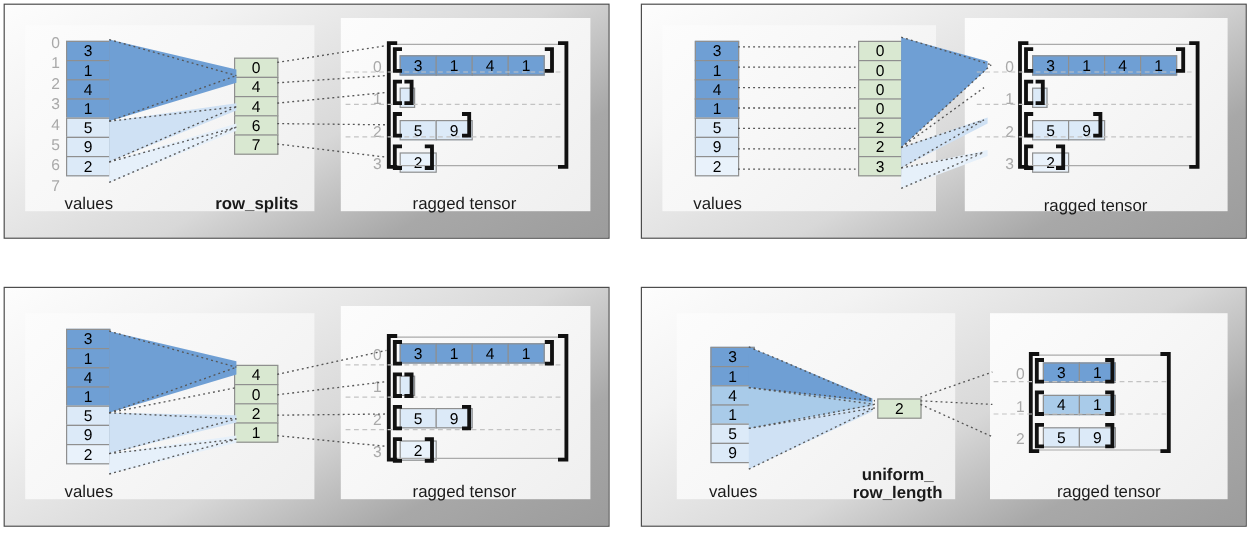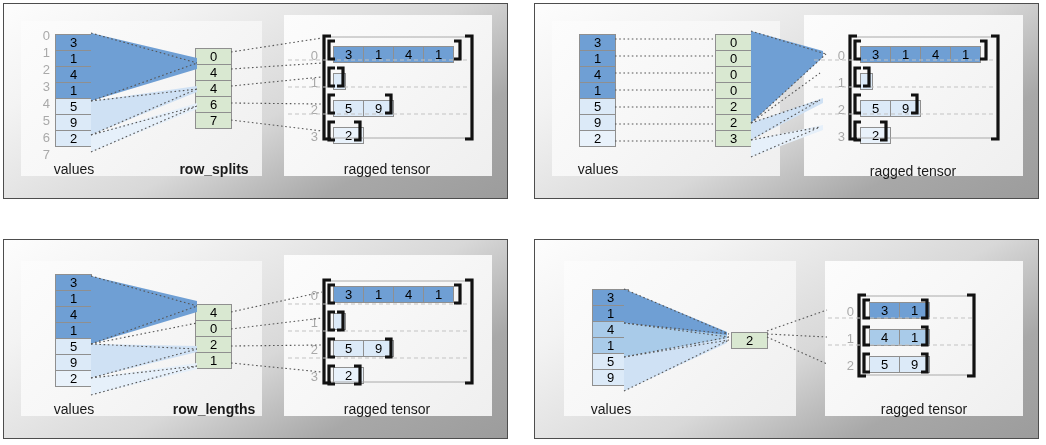--- a/index.html
+++ b/index.html
@@ -233,21 +233,20 @@
     </div>
     <div class="rt" style="left:329px;top:127px;">
       <div class="rtc v-light2" style="width:31px;height:17px">2</div>
     </div>
     <div class="rowidx" style="left:298px;top:49px;width:16px;">0</div>
     <div class="rowidx" style="left:298px;top:76px;width:16px;">1</div>
     <div class="rowidx" style="left:298px;top:103px;width:16px;">2</div>
     <div class="rowidx" style="left:298px;top:130px;width:16px;">3</div>
 
     <div class="cap" style="left:30px;top:162px;width:80px;">values</div>
-    <div class="cap bold" style="left:145px;top:162px;width:130px;">row_lengths</div>
     <div class="cap" style="left:318px;top:162px;width:130px;">ragged tensor</div>
   </div>
 
   <div class="panel p4">
     <div class="box" style="left:29px;top:21px;width:232px;height:155px;"></div>
     <div class="box" style="left:290px;top:21px;width:198px;height:155px;"></div>
 
     <div class="col" style="left:57px;top:49px;width:37px;">
       <div class="cell v-dark" style="height:17px">3</div>
       <div class="cell v-dark" style="height:17px">1</div>
@@ -271,20 +270,22 @@
     </div>
     <div class="rt" style="left:334px;top:116px;">
       <div class="rtc v-light" style="width:31px;height:17px">5</div>
       <div class="rtc v-light" style="width:31px;height:17px">9</div>
     </div>
     <div class="rowidx" style="left:303px;top:65px;width:16px;">0</div>
     <div class="rowidx" style="left:303px;top:92px;width:16px;">1</div>
     <div class="rowidx" style="left:303px;top:119px;width:16px;">2</div>
 
     <div class="cap" style="left:36px;top:162px;width:80px;">values</div>
+    <div class="cap bold" style="left:148px;top:148px;width:130px;">uniform_
+row_length</div>
     <div class="cap" style="left:324px;top:162px;width:130px;">ragged tensor</div>
   </div>
 
   <svg class="ov" viewBox="0 0 1046 445">
 
     <polygon class="fanA" points="91,33 91,101 197,69 197,58"></polygon>
     <polygon class="fanC" points="91,101 91,135 197,92 197,86"></polygon>
     <polygon class="fanD" points="91,135 91,152 197,109 197,103"></polygon>
 
     <path class="dot" d="M91,33 L197,63"></path>

